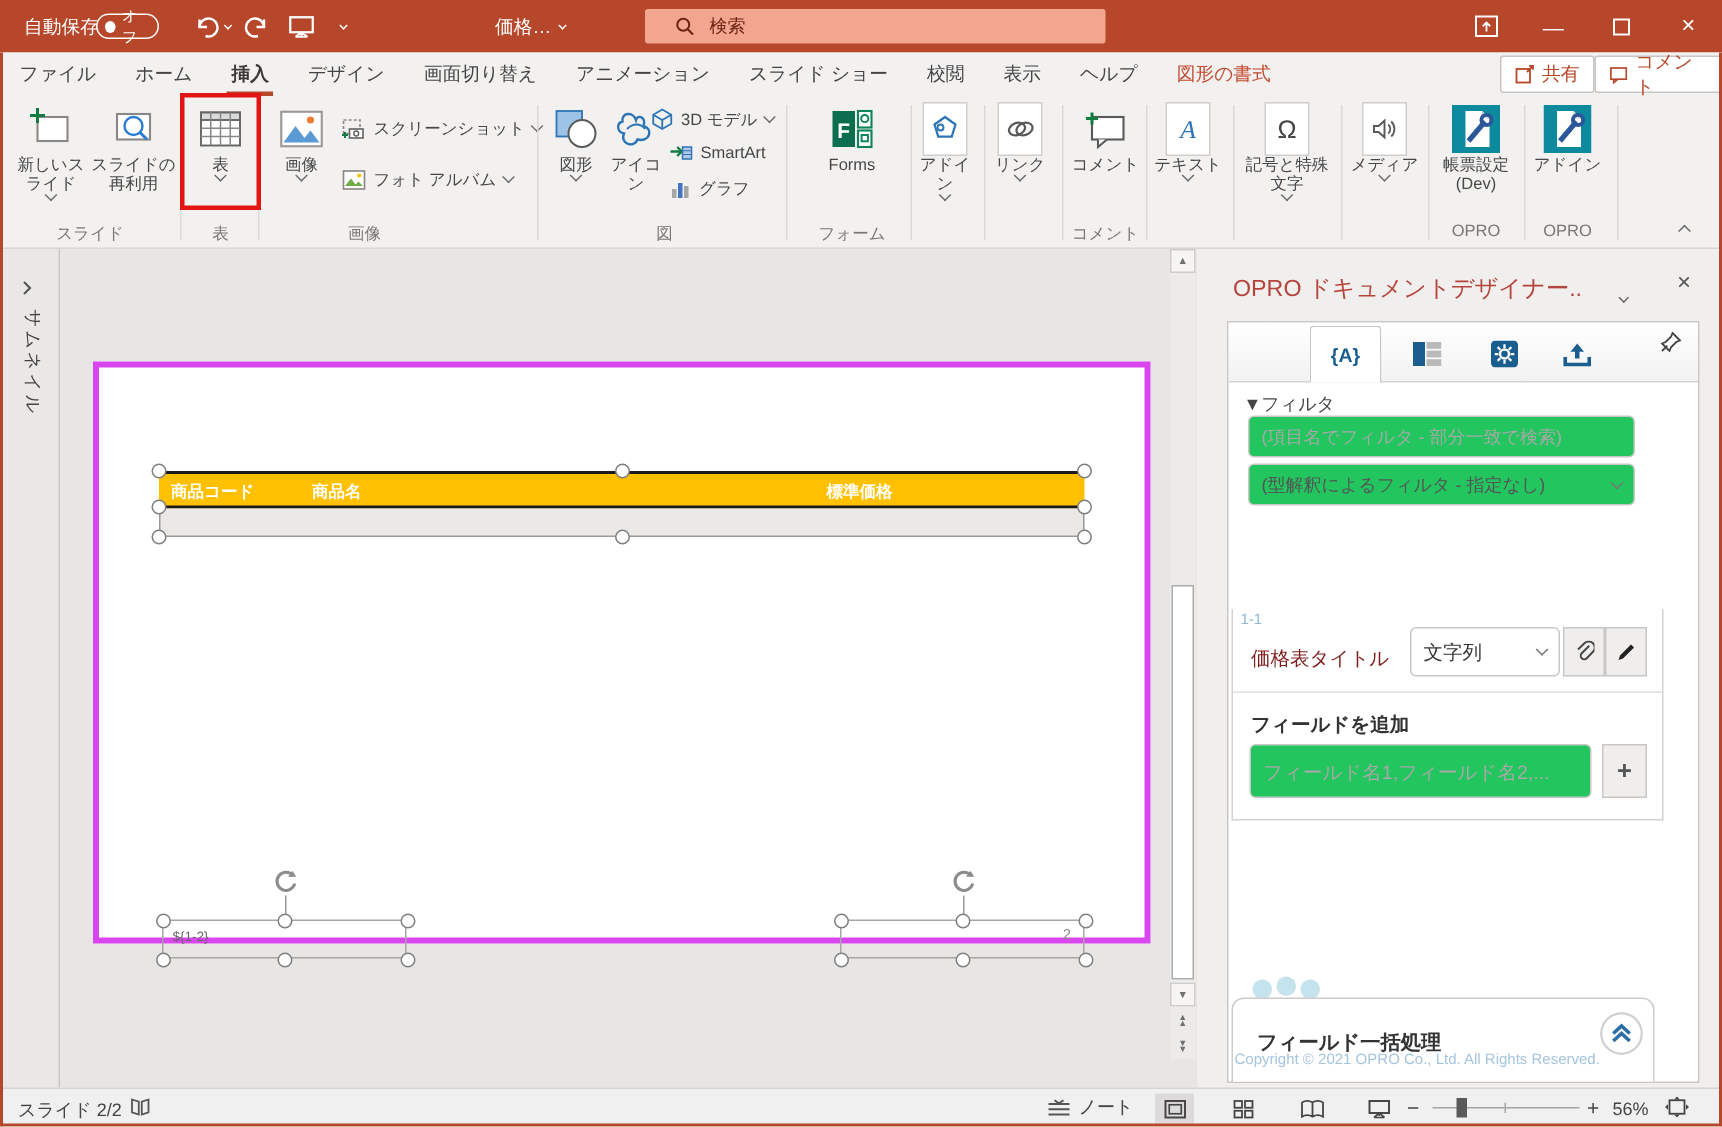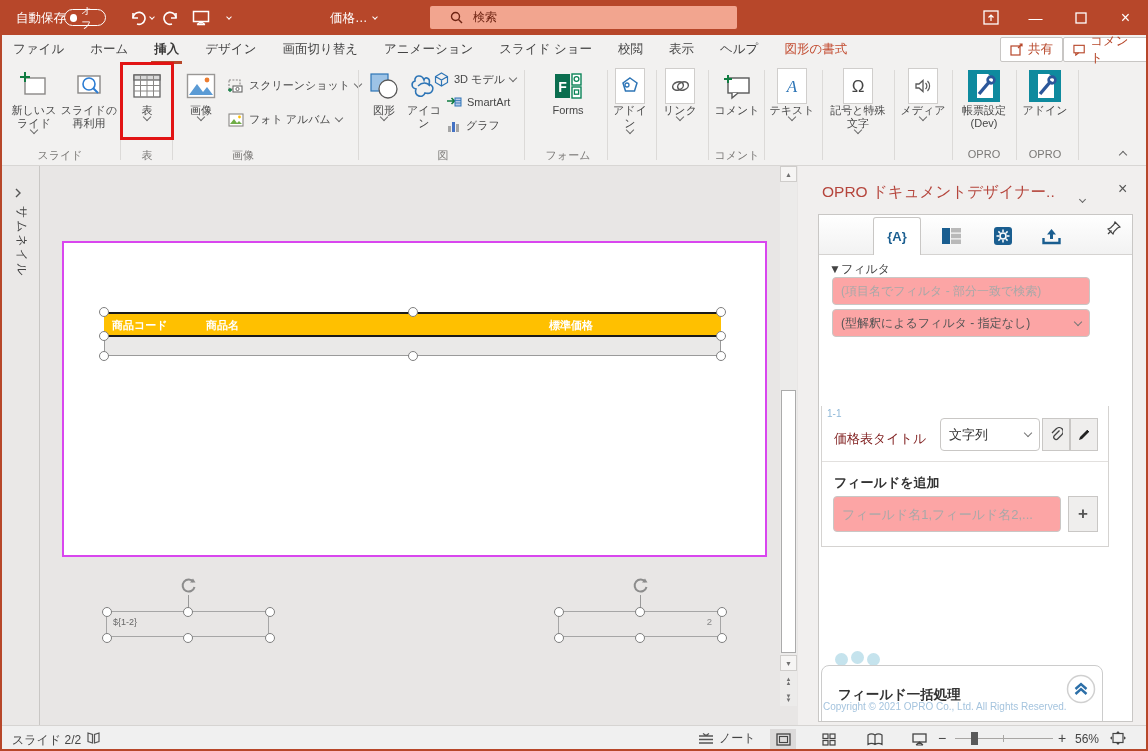--- a/index.html
+++ b/index.html
@@ -34,36 +34,36 @@
   .srow{position:absolute;display:flex;align-items:center;gap:5px;font-size:11px;color:#474747;white-space:nowrap}
   .glabel{position:absolute;top:84px;font-size:11px;color:#7A7876;text-align:center;white-space:nowrap}
   .boxed{width:30px;height:30px;border:1px solid #D0CECC;background:#fff;display:flex;align-items:center;justify-content:center}
   .annot{position:absolute;border:3px solid #E21414;z-index:5}
   .chev-g{color:#6d6d6d}
 
   
   .main{position:absolute;left:0;top:166px;width:1148px;height:559px;background:#E8E6E5}
   .thumbstrip{position:absolute;left:0;top:0;width:40px;height:559px;background:#EAE8E7;border-right:1px solid #C9C7C5}
   .vtext{writing-mode:vertical-rl;text-orientation:sideways;font-size:12px;color:#444;letter-spacing:2px}
-  .slide{position:absolute;left:62px;top:75px;width:705px;height:316px;background:#fff;border:2px solid #d946ef}
+  .slide{position:absolute;left:62px;top:75px;width:705px;height:388px;background:#fff;border:4px solid #d946ef}
   .handle{position:absolute;width:10px;height:10px;border-radius:50%;background:#fff;border:1.5px solid #7F7F7F;margin:-5px 0 0 -5px;z-index:4}
 
   
   .vscroll{position:absolute;left:780px;top:0;width:17px;height:540px;background:#ECEBEA}
   .sbtn{position:absolute;left:0;width:17px;height:16px;background:#F6F5F4;border:1px solid #CFCDCB;display:flex;align-items:center;justify-content:center;color:#707070;font-size:7px}
   .sthumb{position:absolute;left:1px;width:15px;background:#fff;border:1px solid #ABABAB}
 
   
   .panel{position:absolute;left:798px;top:0;width:350px;height:559px;background:#F1EFEE}
   .panel-title{position:absolute;left:24px;top:16px;font-size:15.5px;color:#B5453C;white-space:nowrap}
   .pcard{position:absolute;left:20px;top:48px;width:315px;height:508px;background:#fff;border:1px solid #C9C7C5;overflow:hidden}
   .ptabs{position:absolute;left:0;top:0;width:100%;height:40px;background:linear-gradient(#FFFFFF,#F2F2F2);border-bottom:1px solid #D5D3D1}
   .ptab{position:absolute;top:2px;width:48px;height:38px;display:flex;align-items:center;justify-content:center}
   .ptab.sel{background:#fff;border:1px solid #C9C7C5;border-bottom:none;border-radius:3px 3px 0 0}
-  .inputish{border:1px solid #C9C7C5;border-radius:4px;background:#fca5a5;font-size:12px;color:#555;display:flex;align-items:center;padding:0 8px}
+  .inputish{border:1px solid #C9C7C5;border-radius:4px;background:#22c55e;font-size:12px;color:#555;display:flex;align-items:center;padding:0 8px}
   input.inputish{width:100%}
   input::placeholder{color:#A8A8A8}
   .tdhead{position:absolute;left:2px;top:142px;width:288px;height:49px;background:#D8ECF6}
   .fieldrows{position:absolute;left:2px;top:191px;width:288px;border:1px solid #D5D3D1;border-top:none;background:#fff}
   .frow{position:relative;height:56px;border-bottom:1px solid #E2E0DE}
   .fidx{position:absolute;left:5px;top:2px;font-size:10px;color:#8FB8D8}
   .fname{position:absolute;left:12px;top:24px;font-size:13px;color:#7f1d1d}
   .fsel{position:absolute;left:118px;top:12px;width:100px;height:33px;border:1px solid #C9C7C5;border-radius:4px;background:#fff;display:flex;align-items:center;justify-content:space-between;padding:0 8px;font-size:13px;color:#333}
   .ibtn{position:absolute;top:12px;width:28px;height:33px;background:#EFEEED;border:1px solid #C9C7C5;display:flex;align-items:center;justify-content:center}
   .bigbtn{position:absolute;left:2px;top:404px;width:287px;height:34px;background:linear-gradient(#FCFCFC,#F0F0F0);border:1px solid #C2C2C2;border-radius:4px;display:flex;align-items:center;justify-content:center;font-size:13.5px;color:#333}

